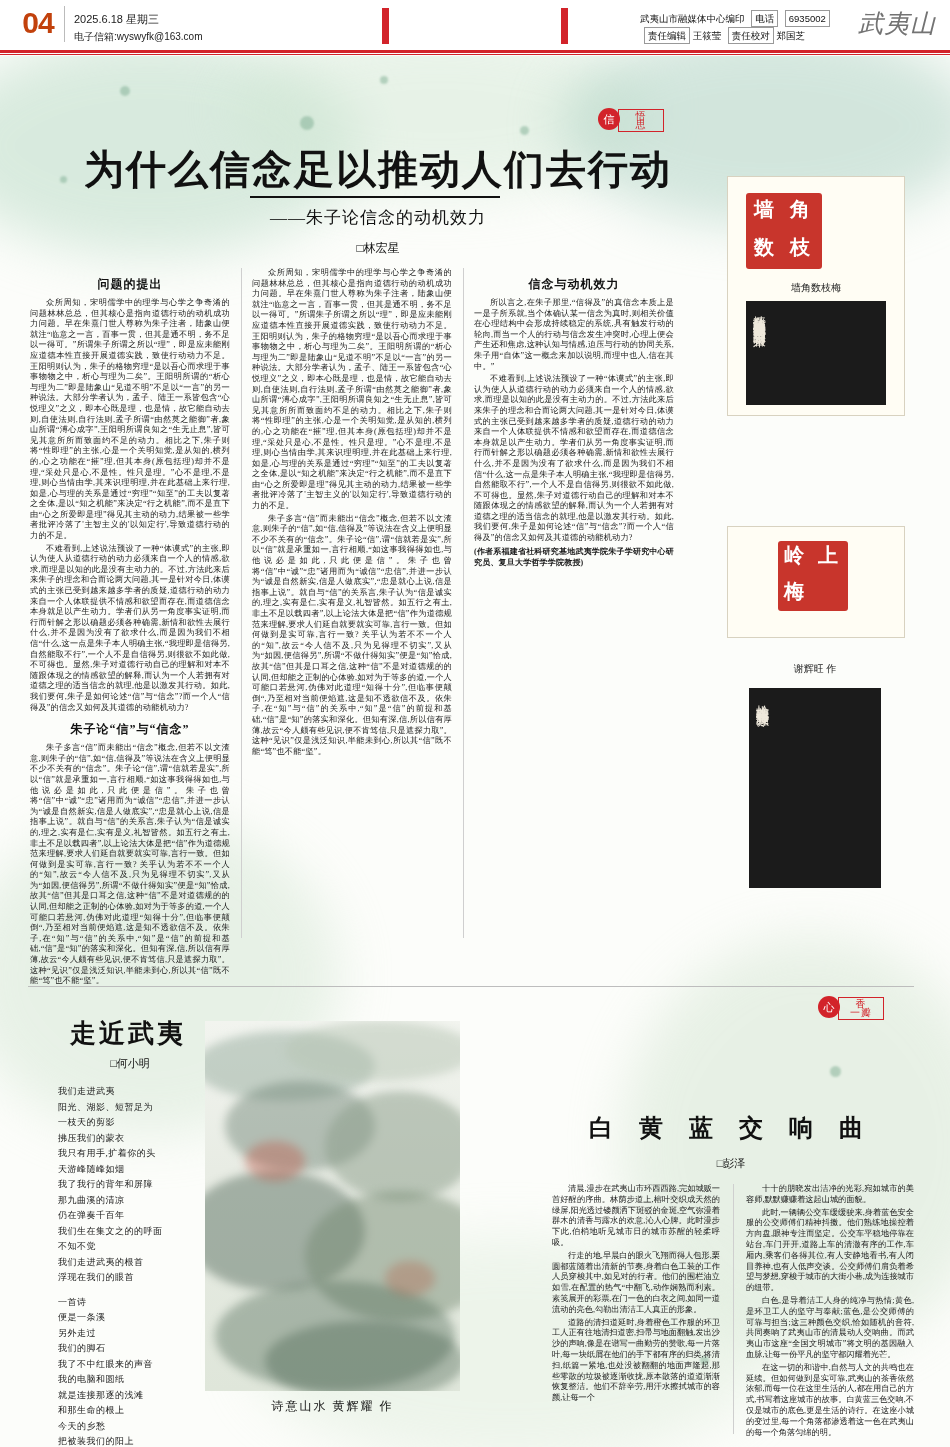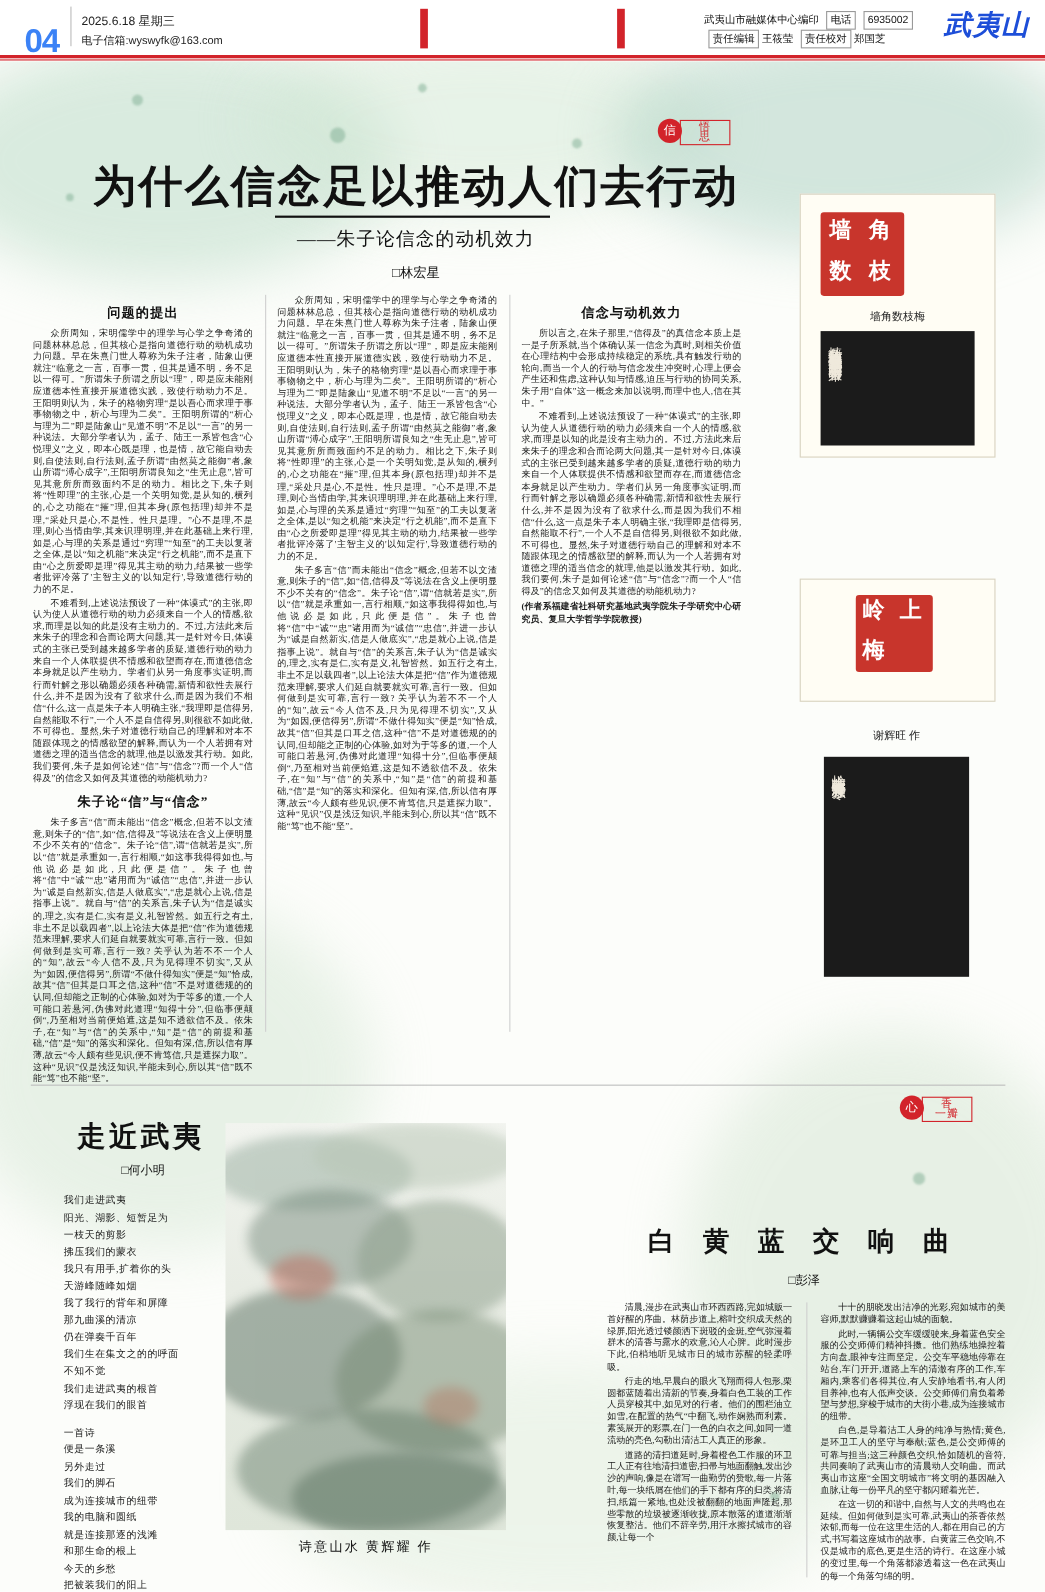--- a/index.html
+++ b/index.html
@@ -10,41 +10,41 @@
     color:#111;
     overflow:hidden;
     position:relative;
   }
   .page{position:relative;width:950px;height:1447px;overflow:hidden;background:#fdfdfb;}
 
   
   .masthead{position:absolute;left:0;top:0;width:950px;height:52px;background:#fff;}
   .page-num{
     position:absolute;left:16px;top:8px;width:44px;height:30px;
-    color:#3b82f6;font-family:"Liberation Sans",sans-serif;font-weight:bold;font-size:30px;
-    line-height:30px;text-align:center;letter-spacing:-1px;margin-top:15px;
+    color:#c2410c;font-family:"Liberation Sans",sans-serif;font-weight:bold;font-size:30px;
+    line-height:30px;text-align:center;letter-spacing:-1px;
   }
   .mh-rule{position:absolute;left:64px;top:6px;width:1px;height:36px;background:#bbb;}
   .mh-date{position:absolute;left:74px;top:12px;font-size:11px;color:#222;font-family:"Liberation Sans",sans-serif;}
   .mh-mail{position:absolute;left:74px;top:30px;font-size:10px;color:#222;font-family:"Liberation Sans",sans-serif;}
   .mh-bar-l{position:absolute;left:382px;top:8px;width:7px;height:36px;background:#d2232a;}
   .mh-bar-r{position:absolute;left:561px;top:8px;width:7px;height:36px;background:#d2232a;}
   .mh-title{
     position:absolute;left:392px;top:6px;width:168px;height:40px;
     text-align:center;
   }
   .mh-title .cn{font-size:30px;font-weight:bold;letter-spacing:4px;color:#111;line-height:30px;}
   .mh-title .en{font-size:9px;letter-spacing:3px;color:#111;font-family:"Liberation Sans",sans-serif;}
   .mh-info{position:absolute;left:640px;top:10px;font-size:9.5px;color:#111;font-family:"Liberation Sans",sans-serif;line-height:15px;}
   .mh-info .row{white-space:nowrap;}
   .mh-info .cell{display:inline-block;}
   .mh-info .b{border:1px solid #999;padding:0 3px;margin-left:4px;}
   .mh-logo{
     position:absolute;right:14px;top:6px;width:78px;height:36px;
-    color:#1d4ed8;font-size:25px;font-weight:bold;line-height:36px;text-align:right;
+    color:#737373;font-size:25px;font-weight:normal;line-height:36px;text-align:right;
     font-family:"Liberation Serif",serif;font-style:italic;letter-spacing:1px;
   }
   .top-rule{position:absolute;left:0;top:50px;width:950px;height:3px;background:#d2232a;}
   .top-rule2{position:absolute;left:0;top:54px;width:950px;height:1px;background:#d2232a;}
 
   
   .sheet{position:absolute;left:0;top:56px;width:950px;height:1391px;background:#fcfdfa;overflow:hidden;}
 
   
   .wash{position:absolute;border-radius:50%;filter:blur(26px);opacity:.55;}
@@ -298,21 +298,21 @@
       <div>仍在弹奏千百年</div>
       <div>我们生在集文之的的呼面</div>
       <div>不知不觉</div>
       <div>我们走进武夷的根首</div>
       <div>浮现在我们的眼首</div>
       <div class="gap"></div>
       <div>一首诗</div>
       <div>便是一条溪</div>
       <div>另外走过</div>
       <div>我们的脚石</div>
-      <div>成为连接城市的纽带</div>
+      <div>我了不中红眼来的声音</div>
       <div>我的电脑和圆纸</div>
       <div>就是连接那逐的浅滩</div>
       <div>和那生命的根上</div>
       <div>今天的乡愁</div>
       <div>把被装我们的阳上</div>
     </div>
 
     <div class="painting">
       <div class="pk" style="left:-10px;top:10px;width:180px;height:70px;background:#9fb3a6;opacity:.55;"></div>
       <div class="pk" style="left:80px;top:0px;width:190px;height:60px;background:#b7c5b4;opacity:.5;"></div>

